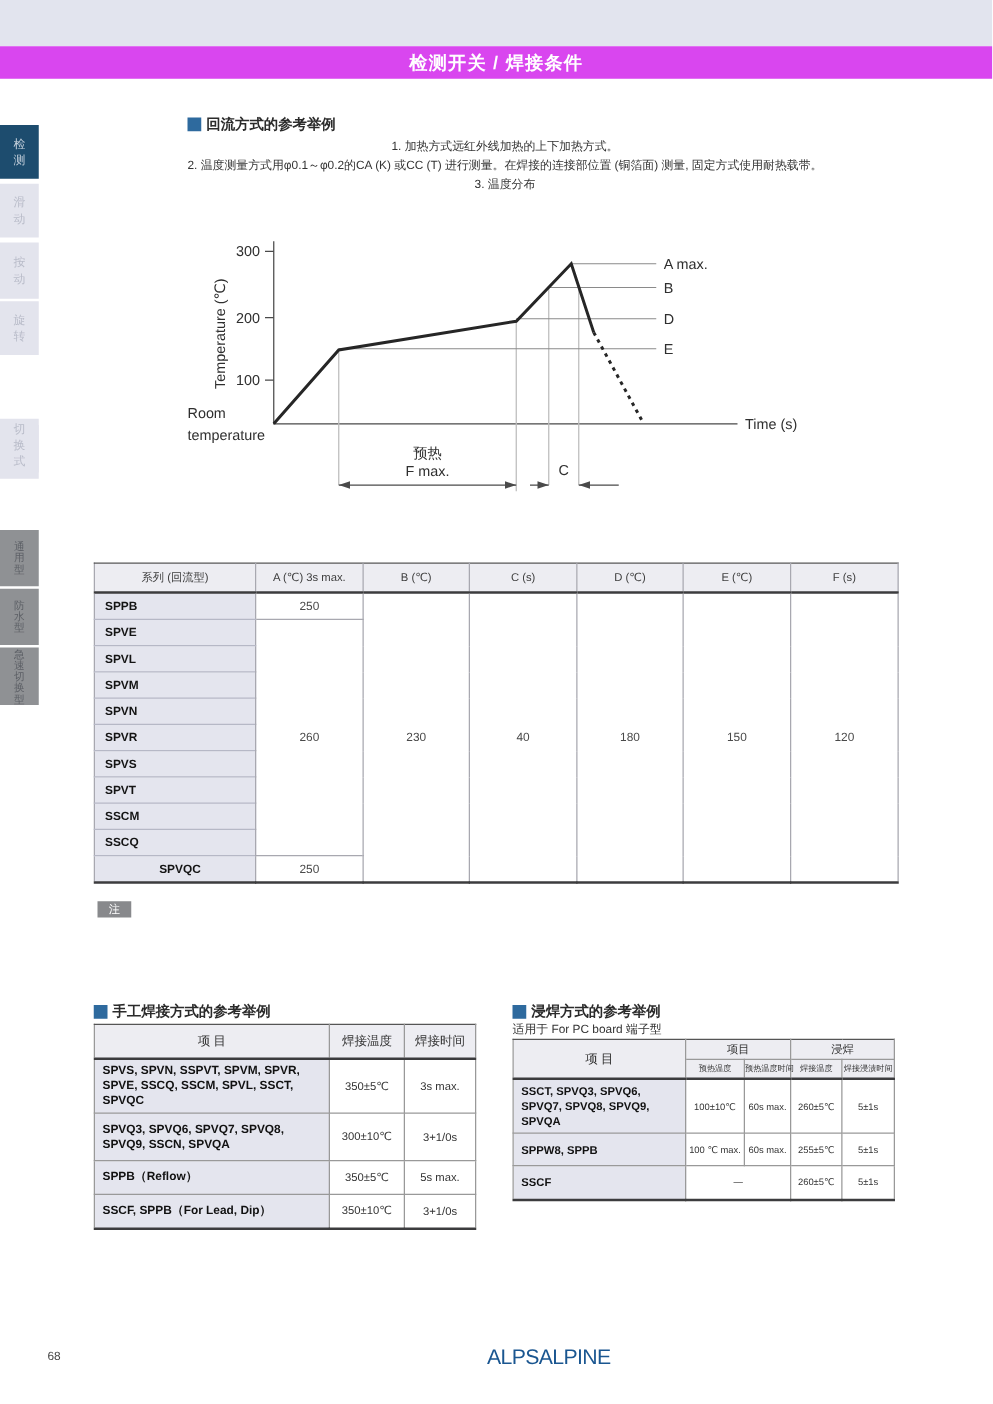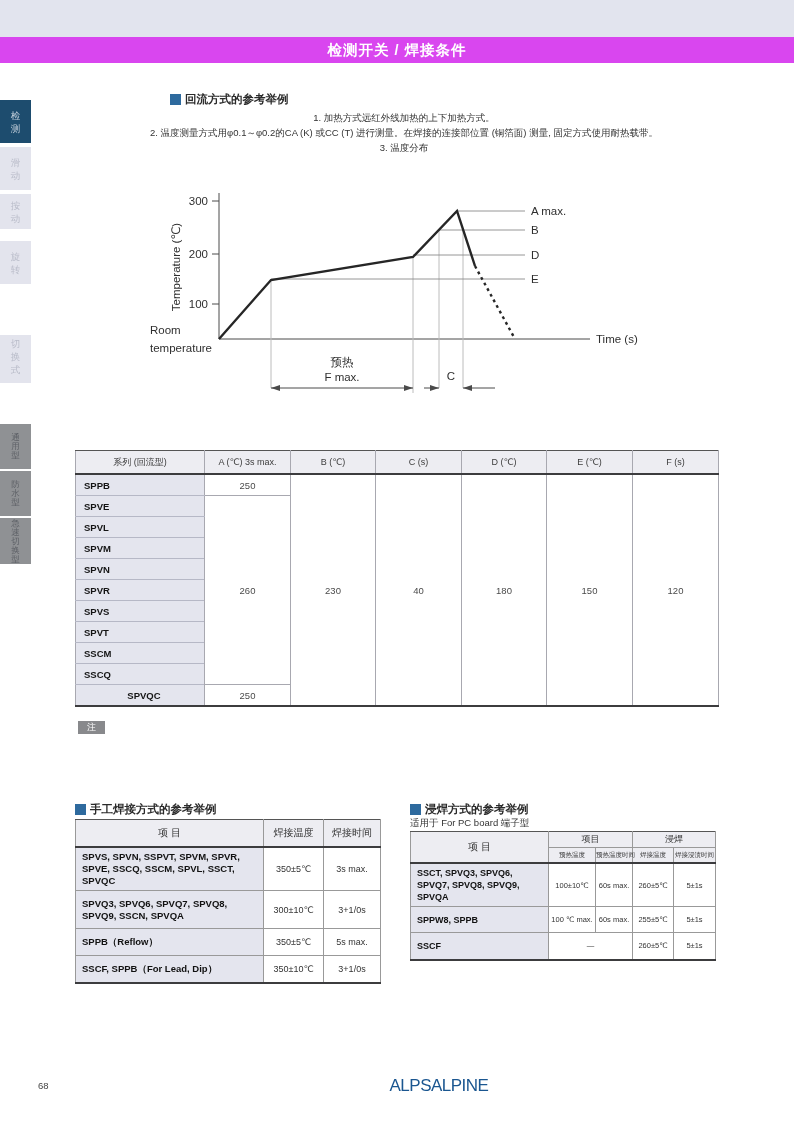--- a/index.html
+++ b/index.html
@@ -81,21 +81,21 @@
   <div class="abs header-bar">
     <div class="title">检测开关 / 焊接条件</div>
   </div>
 
   <div class="abs tab tab-active" style="top:100px;height:43px;">
       <span>检测</span>
     </div>
   <div class="abs tab tab-light" style="top:147px;height:43px;">
       <span>滑动</span>
     </div>
-  <div class="abs tab tab-light" style="top:194px;height:35px;">
+  <div class="abs tab tab-light" style="top:194px;height:45px;">
       <span>按动</span>
     </div>
   <div class="abs tab tab-light" style="top:241px;height:43px;">
       <span>旋转</span>
     </div>
   <div class="abs tab tab-light" style="top:300px;height:43px;margin-top:40px;">
       <span>电源</span>
     </div>
   <div class="abs tab tab-light" style="top:335px;height:43px;">
       <span>切换式</span>
@@ -103,21 +103,21 @@
   <div class="abs tab tab-gray" style="top:424px;height:45px;">
       <span>通用型</span>
     </div>
   <div class="abs tab tab-gray" style="top:471px;height:45px;">
       <span>防水型</span>
     </div>
   <div class="abs tab tab-gray" style="top:518px;height:46px;">
       <span>急速切换型</span>
     </div>
 
-  <div class="abs sec-head" style="left:150px;top:92px;margin-left:20px;">
+  <div class="abs sec-head" style="left:150px;top:92px;">
     <span class="sq"></span>
     <span>回流方式的参考举例</span>
   </div>
   <div class="abs intro-list" style="left:150px;top:110px;">
     <div>1. 加热方式远红外线加热的上下加热方式。</div>
     <div>2. 温度测量方式用φ0.1～φ0.2的CA (K) 或CC (T) 进行测量。在焊接的连接部位置 (铜箔面) 测量, 固定方式使用耐热载带。</div>
     <div>3. 温度分布</div>
   </div>
 
   <svg class="abs" style="left:150px;top:183px;" width="520" height="215" viewBox="0 0 520 215">

